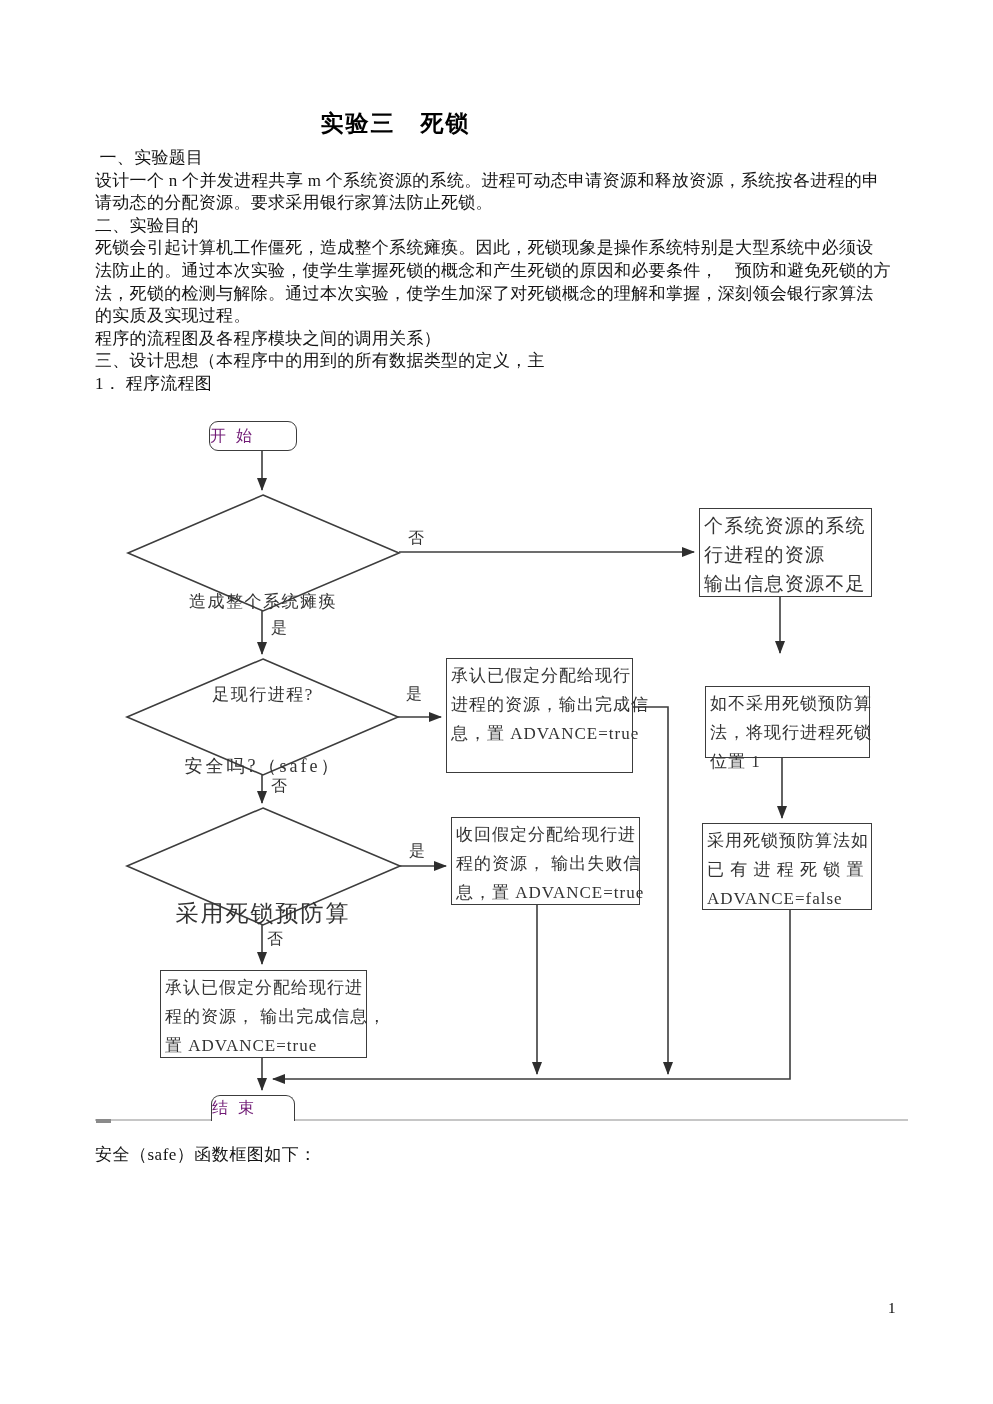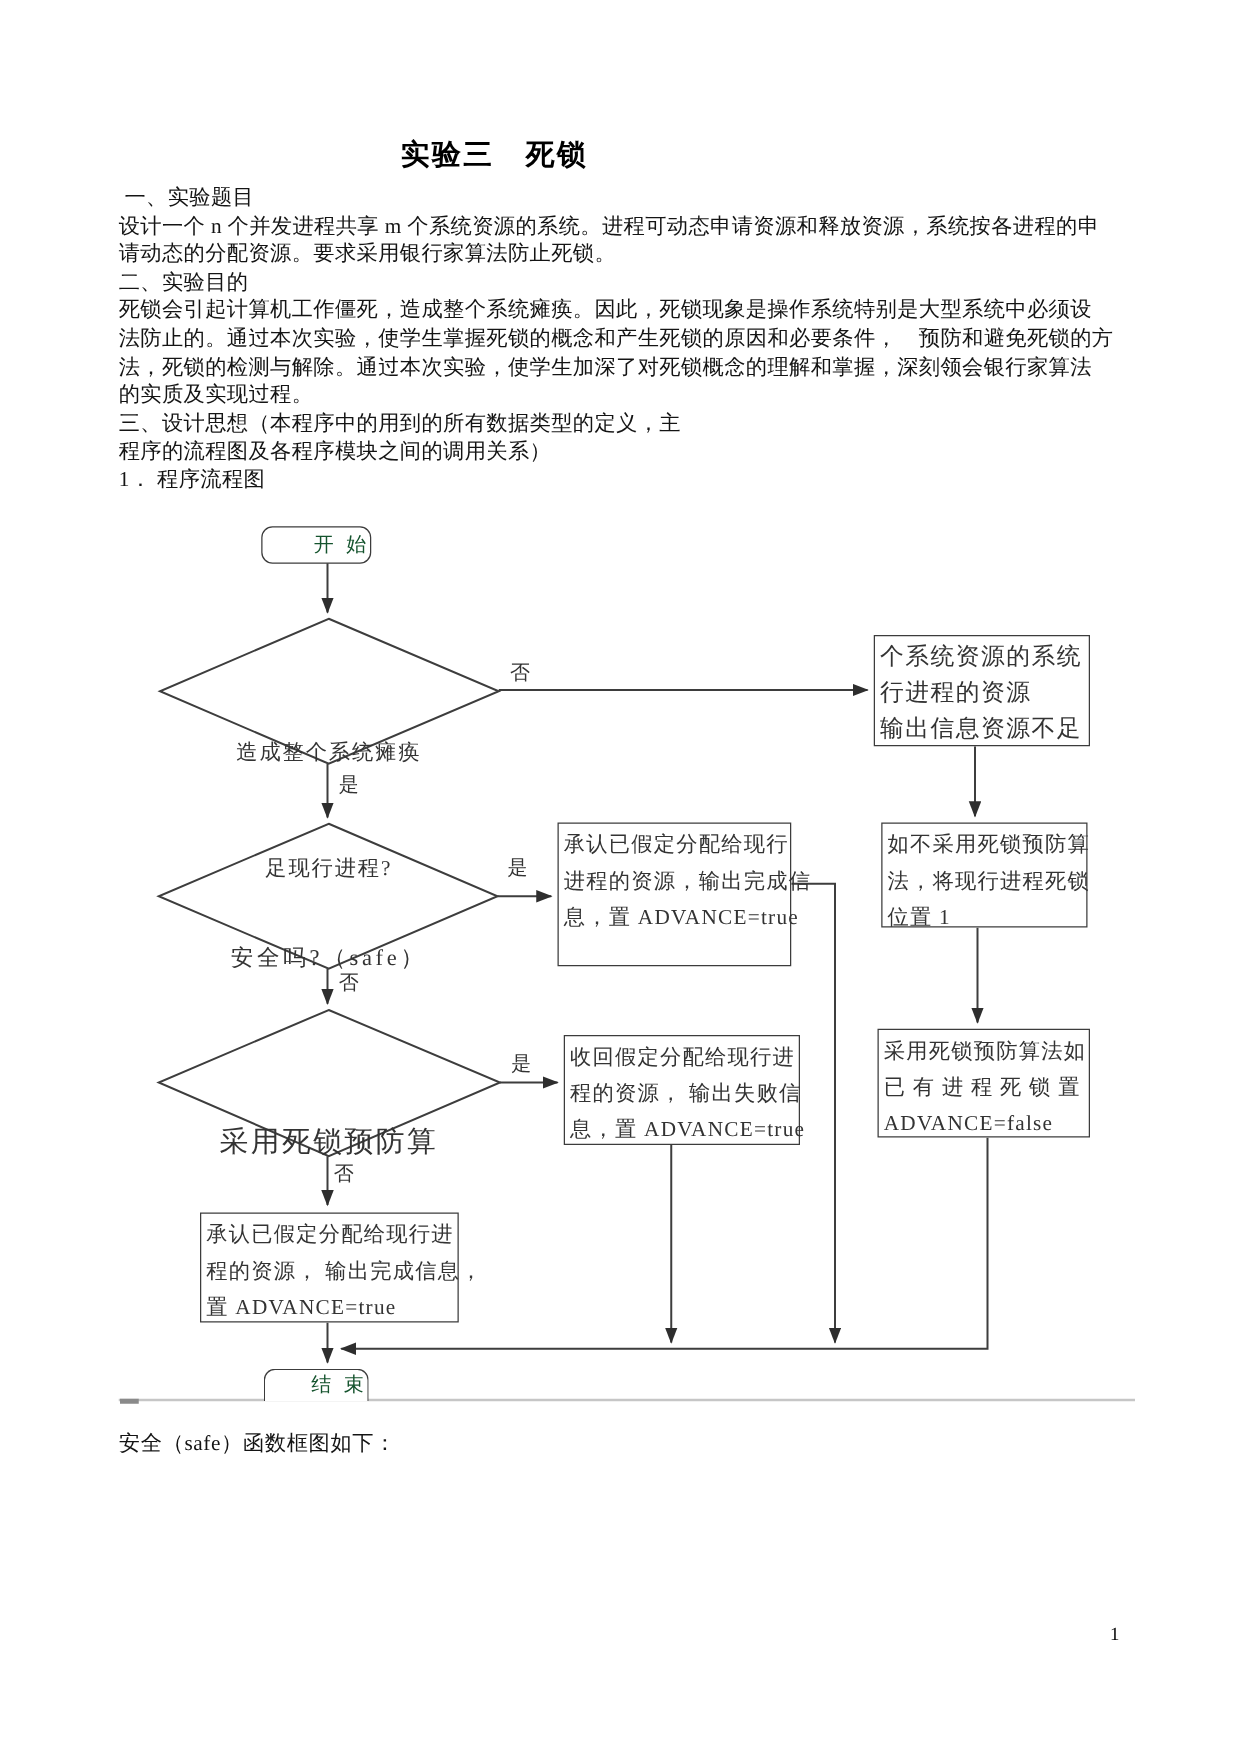--- a/index.html
+++ b/index.html
@@ -20,22 +20,22 @@
   }
   svg.flow { position:absolute; left:0; top:0; z-index:0; }
   .fbox {
     position:absolute; border:1.6px solid #3c3c3c; background:#ffffff;
     z-index:2; padding:2px 0 0 4px; color:#333;
   }
   .fbox .fline { font-size:17px; line-height:29px; letter-spacing:1px; white-space:pre; }
   .fbox.big .fline { font-size:19px; line-height:29px; letter-spacing:1.2px; }
   .terminator {
     position:absolute; border:1.6px solid #3c3c3c; border-radius:9px;
-    background:#fff; z-index:2; display:flex; align-items:center; justify-content:flex-end;
-    font-size:16px; letter-spacing:3px; color:#14532d;
+    background:#fff; z-index:2; display:flex; align-items:center; justify-content:flex-start;
+    font-size:16px; letter-spacing:3px; color:#701a75;
   }
   .terminator.cut { border-bottom:none; border-radius:9px 9px 0 0; }
   .dtext {
     position:absolute; width:240px; text-align:center; z-index:2; color:#333;
     white-space:pre;
   }
   .branch-label {
     position:absolute; font-size:16px; color:#333; z-index:2;
   }
   .img-border { position:absolute; background:#c6c6c6; z-index:1; }
@@ -52,22 +52,22 @@
 
   <div class="bodytext">
     <div class="tline"> 一、实验题目</div>
     <div class="tline">设计一个 n 个并发进程共享 m 个系统资源的系统。进程可动态申请资源和释放资源，系统按各进程的申</div>
     <div class="tline">请动态的分配资源。要求采用银行家算法防止死锁。</div>
     <div class="tline">二、实验目的</div>
     <div class="tline">死锁会引起计算机工作僵死，造成整个系统瘫痪。因此，死锁现象是操作系统特别是大型系统中必须设</div>
     <div class="tline">法防止的。通过本次实验，使学生掌握死锁的概念和产生死锁的原因和必要条件，　预防和避免死锁的方</div>
     <div class="tline">法，死锁的检测与解除。通过本次实验，使学生加深了对死锁概念的理解和掌握，深刻领会银行家算法</div>
     <div class="tline">的实质及实现过程。</div>
+    <div class="tline">程序的流程图及各程序模块之间的调用关系）</div>
     <div class="tline">三、设计思想（本程序中的用到的所有数据类型的定义，主</div>
-    <div class="tline">程序的流程图及各程序模块之间的调用关系）</div>
     <div class="tline">1． 程序流程图</div>
   </div>
 
   <svg class="flow" width="993" height="1404" viewBox="0 0 993 1404">
     <defs>
       <marker id="arr" markerUnits="userSpaceOnUse" markerWidth="14" markerHeight="12" refX="12" refY="5" orient="auto">
         <path d="M0,0 L13,5 L0,10 Z" fill="#2e2e2e"></path>
       </marker>
     </defs>
     <g stroke="#3d3d3d" stroke-width="1.6" fill="none">
@@ -120,36 +120,36 @@
   <div class="dtext" style="left:143px;top:841px;font-size:23px;line-height:29px;letter-spacing:2px;">
     <div>采用死锁预防算</div>
     <div>法?</div>
   </div>
 
   <div class="fbox big" style="left:699px;top:508px;width:173px;height:89px;">
     <div class="fline">个系统资源的系统</div>
     <div class="fline">行进程的资源</div>
     <div class="fline">输出信息资源不足</div>
   </div>
-  <div class="fbox" style="left:705px;top:658px;width:165px;height:84px;">
+  <div class="fbox" style="left:705px;top:686px;width:165px;height:72px;">
     <div class="fline">如不采用死锁预防算</div>
     <div class="fline">法，将现行进程死锁</div>
     <div class="fline">位置 1</div>
   </div>
   <div class="fbox" style="left:702px;top:823px;width:170px;height:87px;">
     <div class="fline">采用死锁预防算法如</div>
     <div class="fline">已 有 进 程 死 锁 置</div>
     <div class="fline">ADVANCE=false</div>
   </div>
   <div class="fbox" style="left:446px;top:658px;width:187px;height:115px;">
     <div class="fline">承认已假定分配给现行</div>
     <div class="fline">进程的资源，输出完成信</div>
     <div class="fline">息，置 ADVANCE=true</div>
   </div>
-  <div class="fbox" style="left:451px;top:817px;width:189px;height:88px;margin-top:11px;">
+  <div class="fbox" style="left:451px;top:817px;width:189px;height:88px;">
     <div class="fline">收回假定分配给现行进</div>
     <div class="fline">程的资源， 输出失败信</div>
     <div class="fline">息，置 ADVANCE=true</div>
   </div>
   <div class="fbox" style="left:160px;top:970px;width:207px;height:88px;">
     <div class="fline">承认已假定分配给现行进</div>
     <div class="fline">程的资源， 输出完成信息，</div>
     <div class="fline">置 ADVANCE=true</div>
   </div>
 

